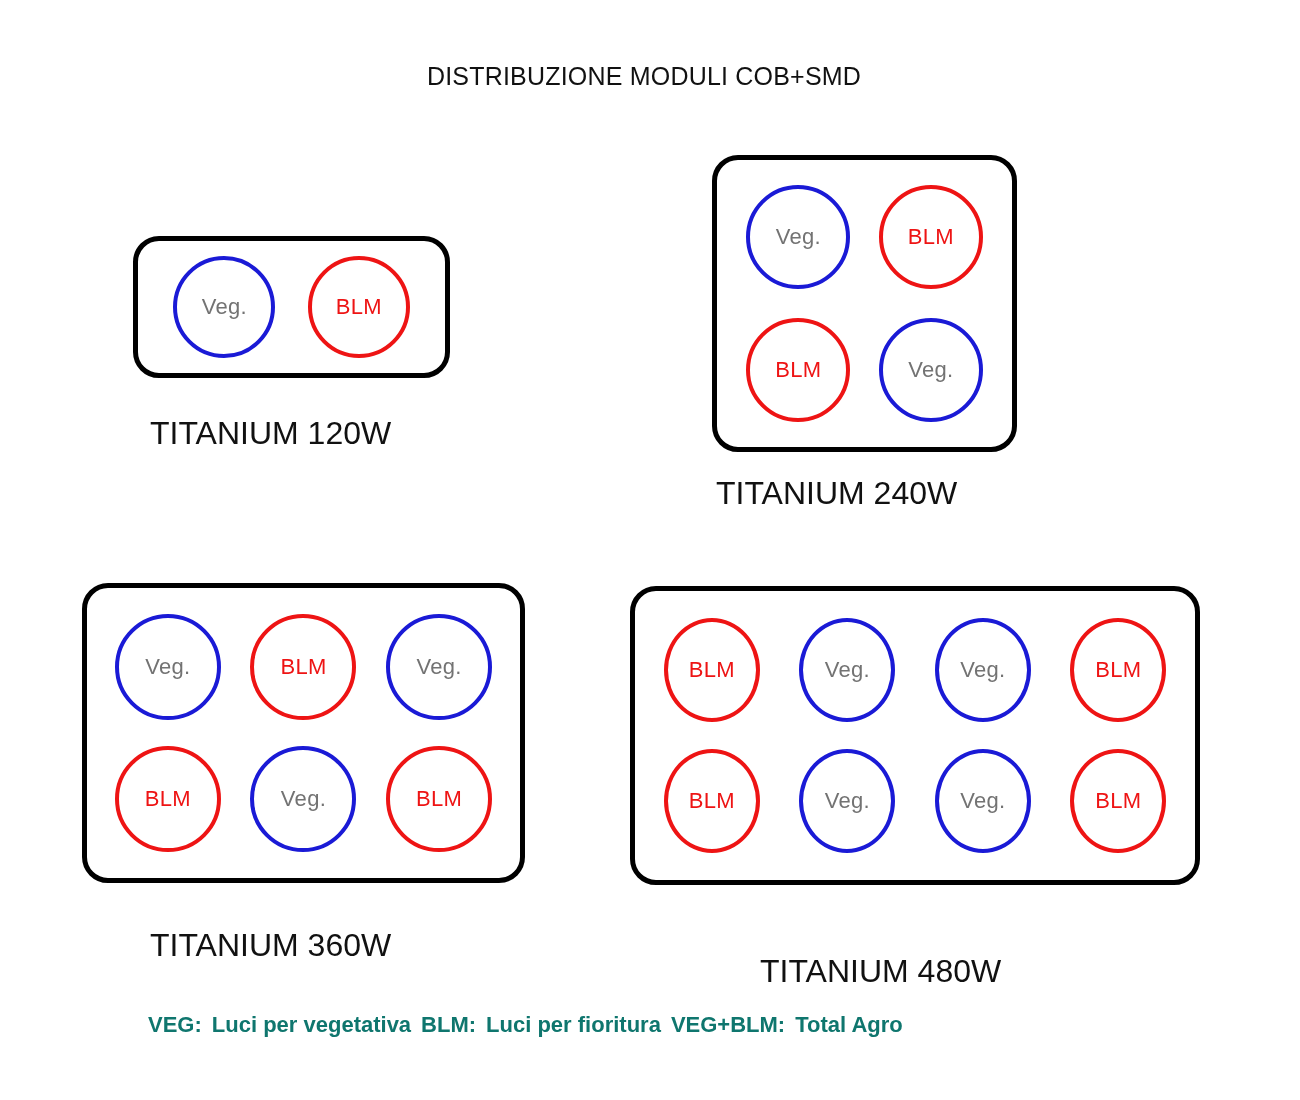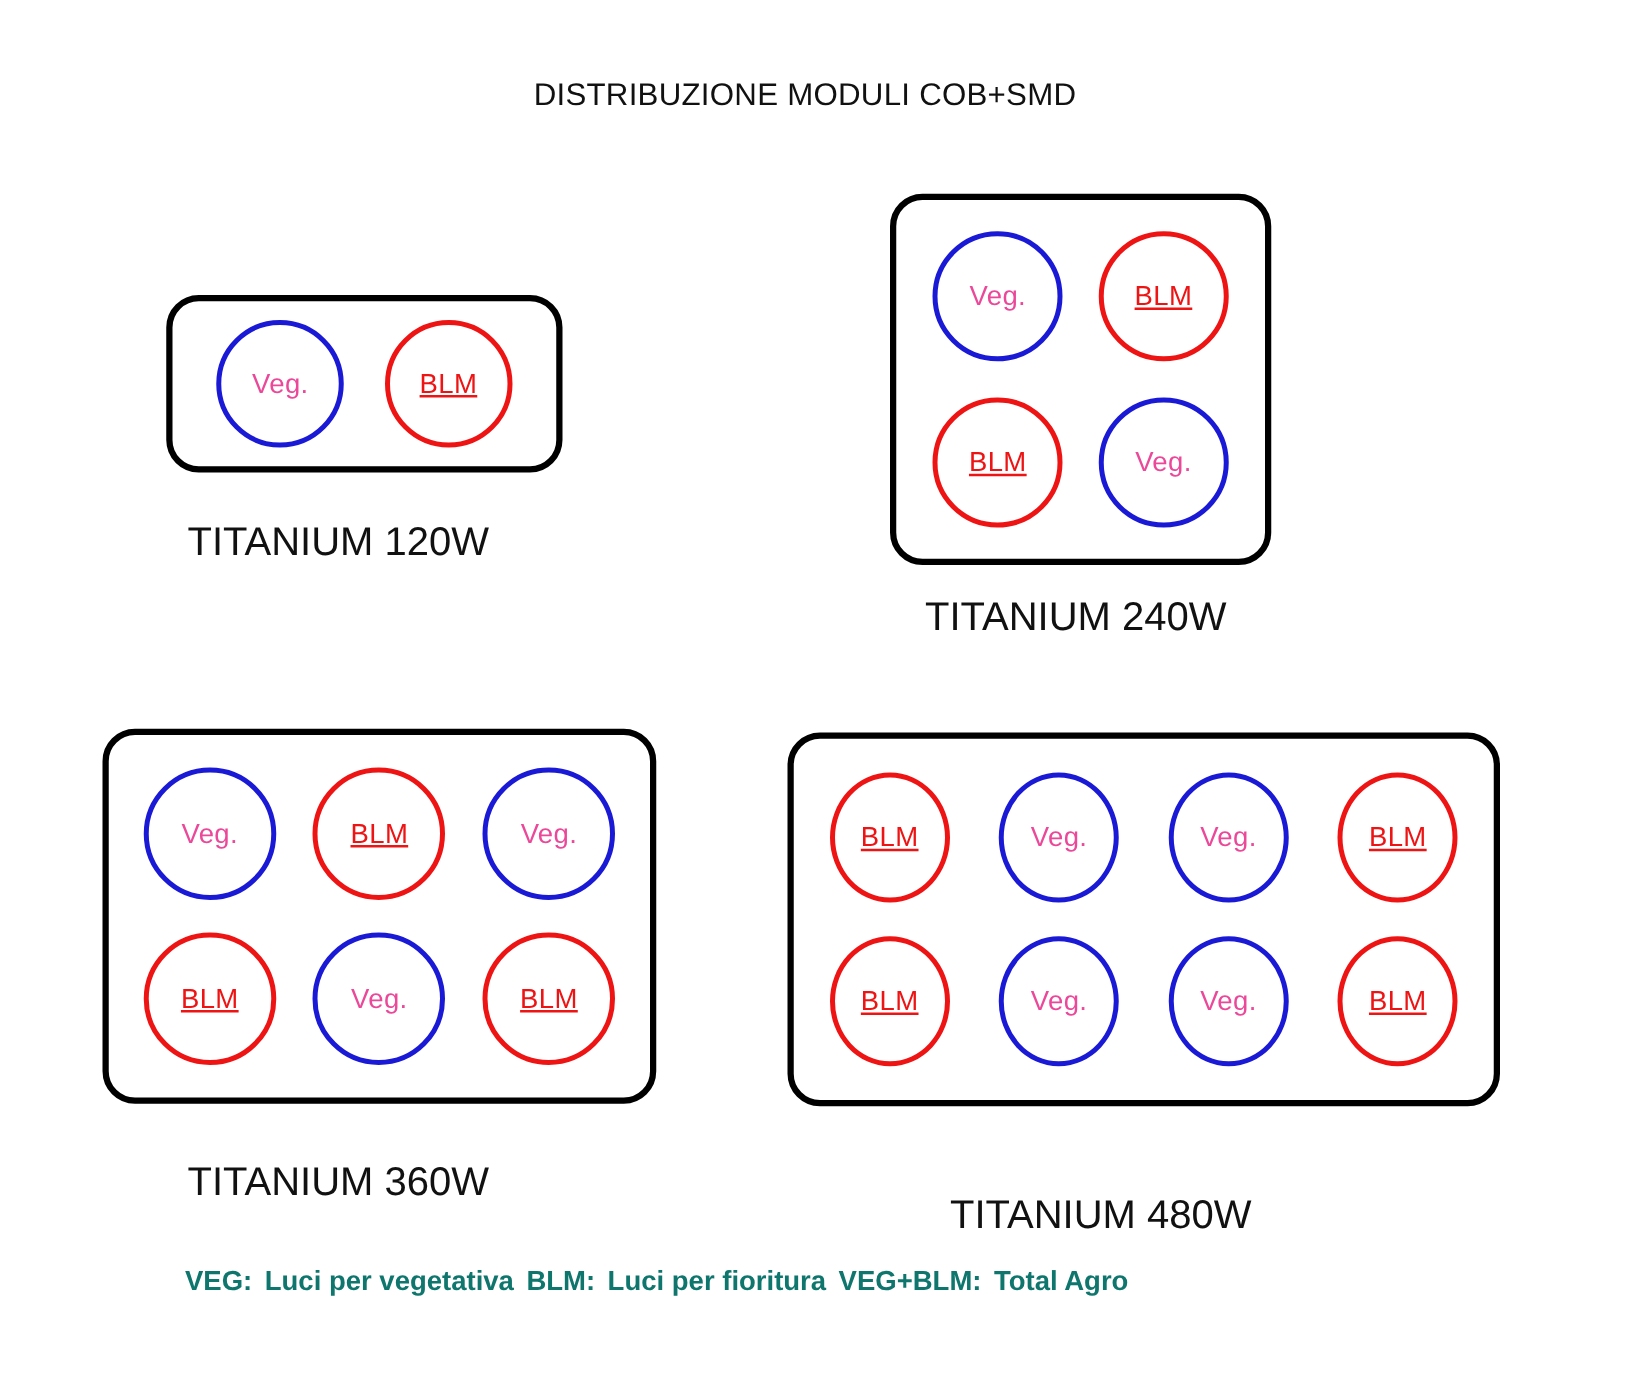--- a/index.html
+++ b/index.html
@@ -61,46 +61,45 @@
     background: transparent;
     display: flex;
     align-items: center;
     justify-content: center;
     font-size: 22px;
     line-height: 1;
     letter-spacing: 0.3px;
   }
   .module.veg {
     border-color: #1a1ad6;
-    color: #ec4899;
+    color: #737373;
   }
   .module.blm {
     border-color: #ee1414;
     color: #ee1414;
-    text-decoration: underline;
   }
   .panel-caption {
     position: absolute;
     font-size: 32px;
     color: #111111;
     white-space: nowrap;
   }
 
   
   #panel-120 { left: 133px; top: 236px; width: 317px; height: 142px; }
   #panel-120 .panel-box { width: 317px; height: 142px; }
   #panel-120 .module-grid { grid-template-columns: 1fr 1fr; padding: 0 24px; }
   #panel-120 .module { width: 102px; height: 102px; border-width: 4px; }
   #caption-120 { left: 150px; top: 415px; }
 
   #panel-240 { left: 712px; top: 155px; width: 305px; height: 297px; }
   #panel-240 .panel-box { width: 305px; height: 297px; }
   #panel-240 .module-grid { grid-template-columns: 1fr 1fr; grid-template-rows: 1fr 1fr; padding: 16px 20px; }
   #panel-240 .module { width: 104px; height: 104px; border-width: 4px; }
-  #caption-240 { left: 740px; top: 475px; }
+  #caption-240 { left: 716px; top: 475px; }
 
   #panel-360 { left: 82px; top: 583px; width: 443px; height: 300px; }
   #panel-360 .panel-box { width: 443px; height: 300px; }
   #panel-360 .module-grid { grid-template-columns: 1fr 1fr 1fr; grid-template-rows: 1fr 1fr; padding: 18px 18px; }
   #panel-360 .module { width: 106px; height: 106px; border-width: 4px; }
   #caption-360 { left: 150px; top: 927px; }
 
   #panel-480 { left: 630px; top: 586px; width: 570px; height: 299px; }
   #panel-480 .panel-box { width: 570px; height: 299px; }
   #panel-480 .module-grid { grid-template-columns: 1fr 1fr 1fr 1fr; grid-template-rows: 1fr 1fr; padding: 18px 14px; }

